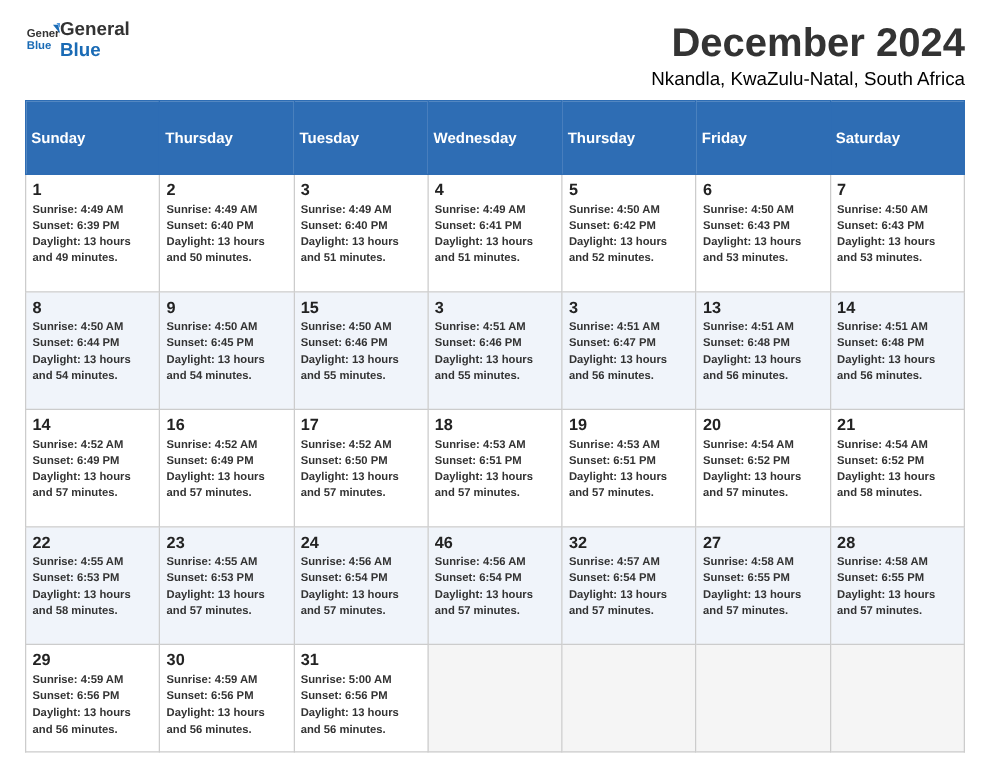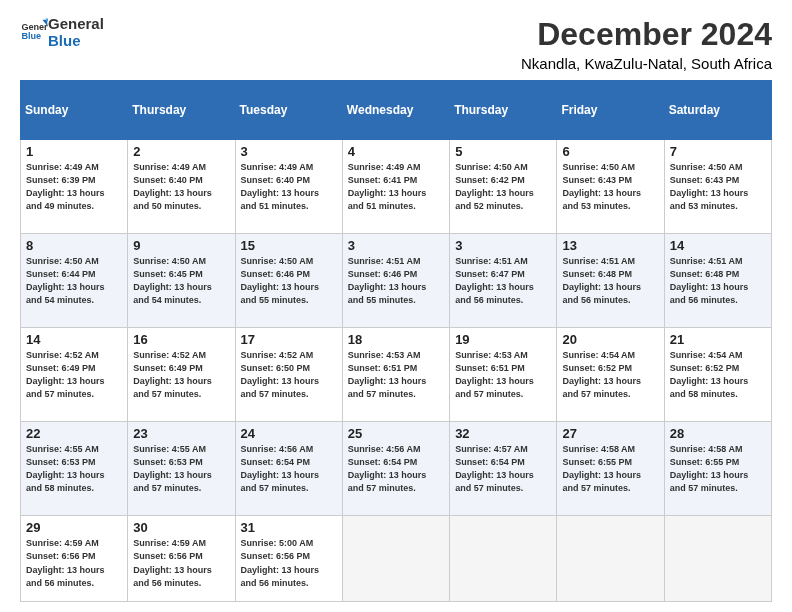--- a/index.html
+++ b/index.html
@@ -226,21 +226,21 @@
           </td>
           <td>
             <span class="day-number">23</span>
             <div class="day-info">Sunrise: 4:55 AM<br>Sunset: 6:53 PM<br>Daylight: 13 hours and 57 minutes.</div>
           </td>
           <td>
             <span class="day-number">24</span>
             <div class="day-info">Sunrise: 4:56 AM<br>Sunset: 6:54 PM<br>Daylight: 13 hours and 57 minutes.</div>
           </td>
           <td>
-            <span class="day-number">25</span>
+            <span class="day-number">46</span>
             <div class="day-info">Sunrise: 4:56 AM<br>Sunset: 6:54 PM<br>Daylight: 13 hours and 57 minutes.</div>
           </td>
           <td>
             <span class="day-number">32</span>
             <div class="day-info">Sunrise: 4:57 AM<br>Sunset: 6:54 PM<br>Daylight: 13 hours and 57 minutes.</div>
           </td>
           <td>
             <span class="day-number">27</span>
             <div class="day-info">Sunrise: 4:58 AM<br>Sunset: 6:55 PM<br>Daylight: 13 hours and 57 minutes.</div>
           </td>

